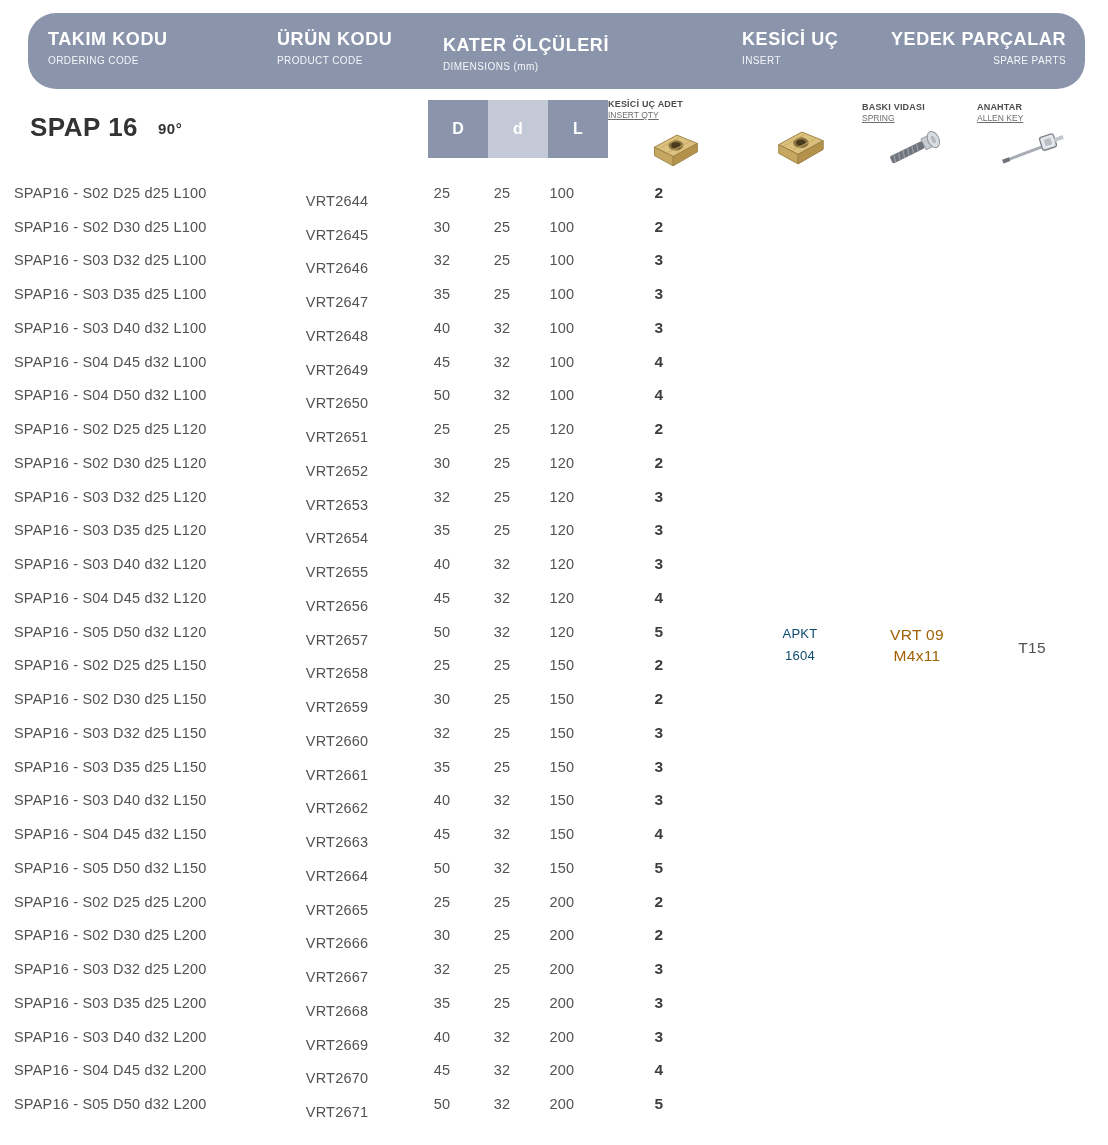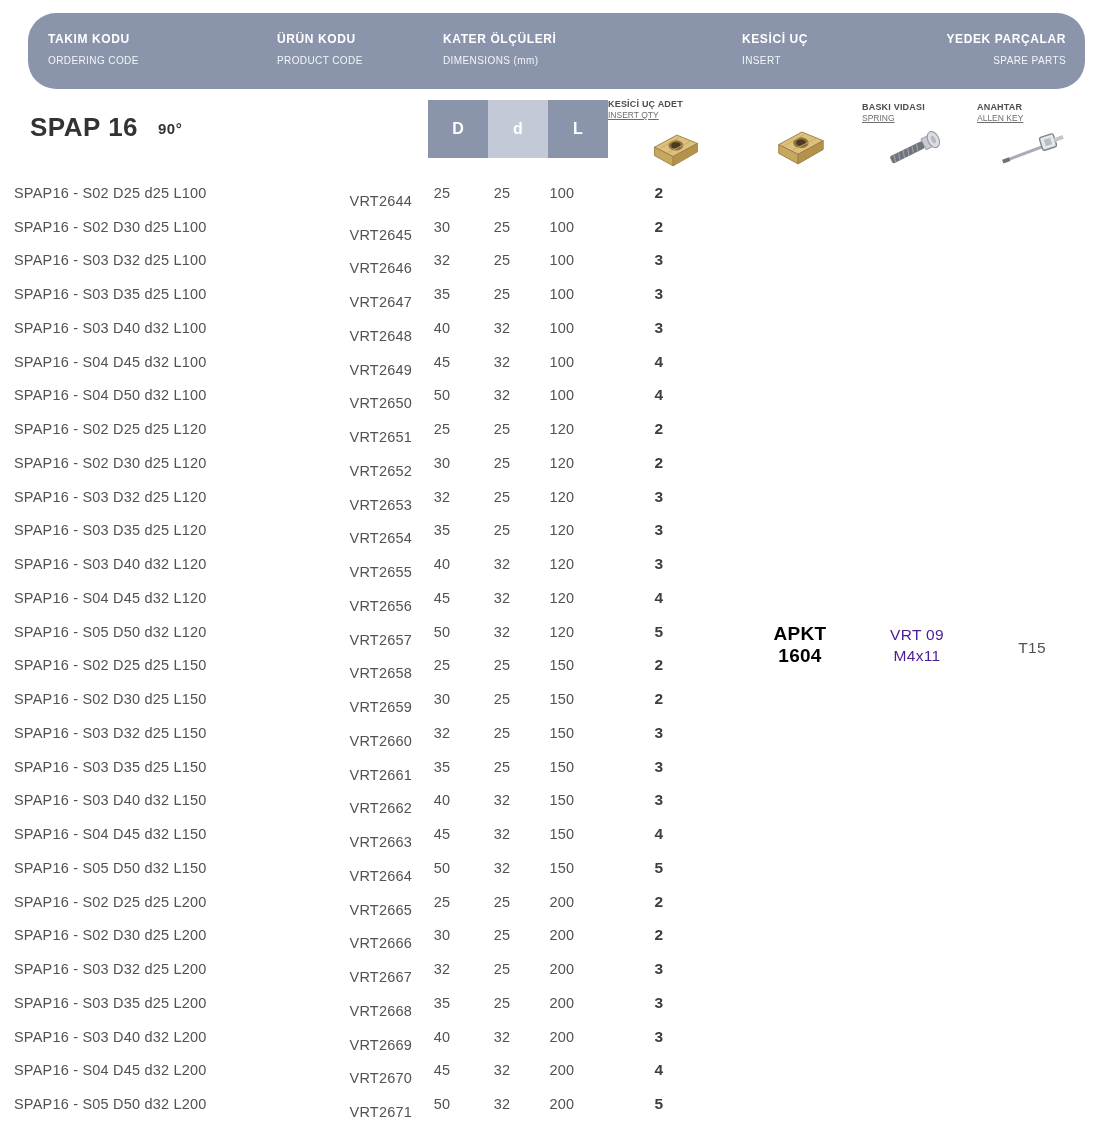--- a/index.html
+++ b/index.html
@@ -11,25 +11,25 @@
     overflow:hidden;
   }
   
   .header-bar{
     position:absolute;left:28px;top:13px;
     width:1057px;height:76px;
     background:#8A95AC;
     border-radius:28px;
   }
   .hcol{position:absolute;top:15px;color:#ffffff;white-space:nowrap;}
-  .hcol .htitle{font-size:12px;font-weight:bold;letter-spacing:.6px;line-height:23px;}
+  .hcol .htitle{font-size:18px;font-weight:bold;letter-spacing:.6px;line-height:23px;}
   .hcol .hsub{font-size:10px;font-weight:normal;letter-spacing:.4px;line-height:19px;color:#f4f6f9;}
   .hcol-ordering{left:20px;}
   .hcol-product{left:249px;}
-  .hcol-dims{left:415px;}
+  .hcol-dims{left:415px;margin-top:6px;}
   .hcol-insert{left:714px;}
   .hcol-spare{right:19px;text-align:right;}
   
   .product-title{position:absolute;left:30px;top:112px;color:#323335;}
   .family{font-size:26px;font-weight:bold;letter-spacing:.5px;}
   .angle{position:absolute;left:128px;top:8px;font-size:15px;font-weight:bold;letter-spacing:.5px;}
   
   .dim-cells{position:absolute;left:428px;top:100px;display:flex;}
   .dim-cell{
     width:60px;height:58px;
@@ -48,27 +48,27 @@
   .icon{position:absolute;}
   .icon-insert-qty{left:647px;top:127px;width:56px;height:46px;}
   .icon-insert{left:771px;top:124px;width:58px;height:47px;}
   .icon-screw{left:885px;top:124px;width:64px;height:46px;}
   .icon-allen{left:998px;top:128px;width:68px;height:42px;}
   
   .table-body{position:absolute;left:0;top:176px;width:1108px;}
   .row{display:flex;height:33.75px;align-items:center;}
   .cell{color:#515254;font-size:14.5px;letter-spacing:.2px;white-space:nowrap;}
   .c-code{width:248px;padding-left:14px;text-align:left;}
-  .c-product{width:150px;text-align:right;margin-top:16px;}
+  .c-product{width:150px;text-align:center;margin-top:16px;}
   .c-d,.c-dd,.c-l{width:60px;text-align:center;}
   .c-qty{width:134px;text-align:center;font-weight:bold;font-size:15.5px;color:#3c3d3f;}
   
   .mid{position:absolute;text-align:center;white-space:pre-line;}
-  .mid-insert-code{left:758px;top:623px;width:84px;font-size:19px;font-weight:bold;line-height:21.5px;color:#000000;letter-spacing:.3px;}
-  .mid-spring-code{left:862px;top:624px;width:110px;font-size:15.5px;line-height:21px;color:#4c1d95;letter-spacing:.3px;}
+  .mid-insert-code{left:758px;top:623px;width:84px;font-size:13px;font-weight:normal;line-height:21.5px;color:#0c4a6e;letter-spacing:.3px;}
+  .mid-spring-code{left:862px;top:624px;width:110px;font-size:15.5px;line-height:21px;color:#a16207;letter-spacing:.3px;}
   .mid-allen-code{left:997px;top:639px;width:70px;font-size:15.5px;color:#505153;letter-spacing:.3px;}
 </style>
 </head>
 <body>
 
 <div class="page">
 
   <div class="header-bar">
     <div class="hcol hcol-ordering">
       <div class="htitle">TAKIM KODU</div>

